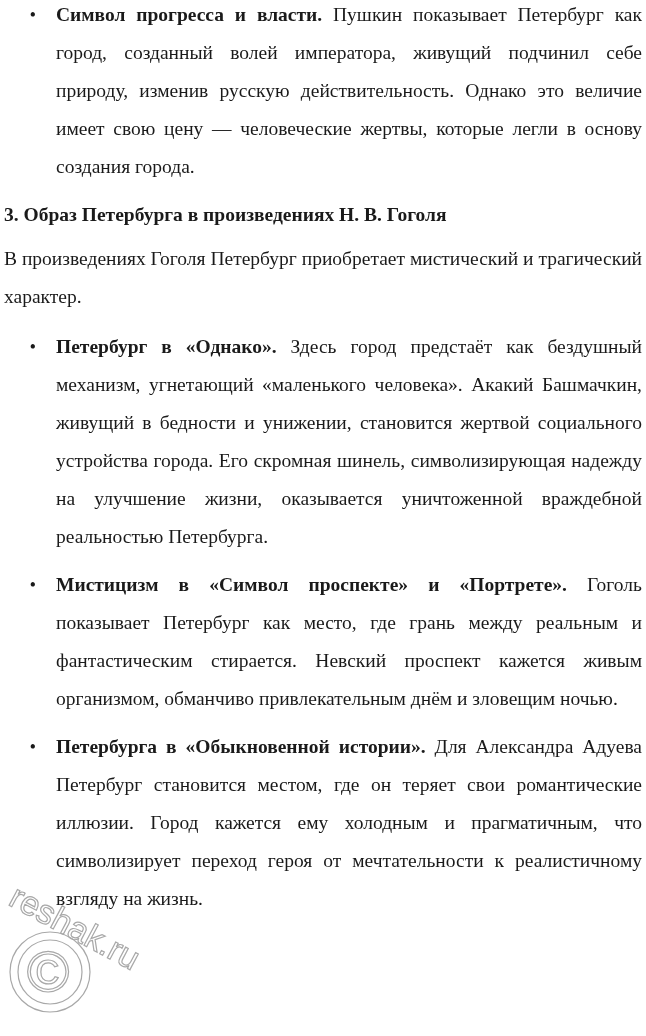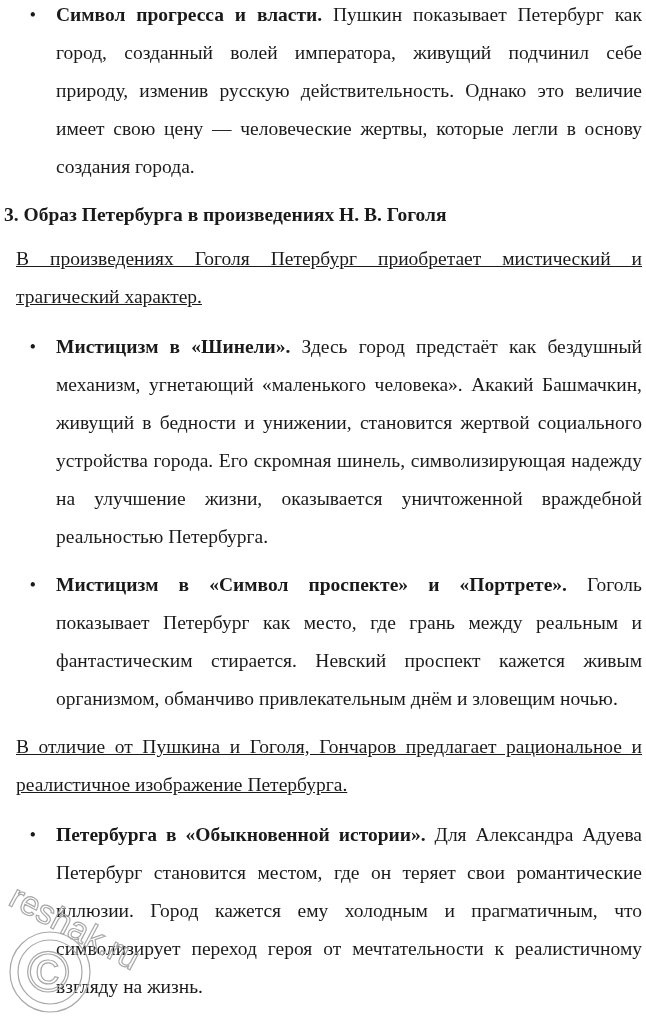--- a/index.html
+++ b/index.html
@@ -41,25 +41,24 @@
       font-weight: bold;
       font-family: Liberation Serif, serif;
     }
     .section-heading {
       font-weight: bold;
       padding-left: 4px;
       margin: 2px 0 6px 0;
       font-size: 19.5px;
     }
     .para {
-      padding-left: 16px;
+      padding-left: 4px;
       padding-right: 4px;
       text-align: justify;
       margin: 0 0 12px 0;
-      text-decoration: underline;
     }
     .watermark {
       position: absolute;
       left: 2px;
       top: 880px;
       width: 170px;
       height: 156px;
       pointer-events: none;
     }
   </style>
@@ -72,30 +71,29 @@
     <span class="bullet-dot">•</span>
     <span class="lead">Символ прогресса и власти.</span><span> Пушкин показывает Петербург как город, созданный волей императора, живущий подчинил себе природу, изменив русскую действительность. Однако это величие имеет свою цену — человеческие жертвы, которые легли в основу создания города.</span>
   </div>
 
   <div class="section-heading">3. Образ Петербурга в произведениях Н. В. Гоголя</div>
 
   <div class="para">В произведениях Гоголя Петербург приобретает мистический и трагический характер.</div>
 
   <div class="bullet-item">
     <span class="bullet-dot">•</span>
-    <span class="lead">Мистицизм в «Шинели».</span><span> Здесь город предстаёт как бездушный механизм, угнетающий «маленького человека». Акакий Башмачкин, живущий в бедности и унижении, становится жертвой социального устройства города. Его скромная шинель, символизирующая надежду на улучшение жизни, оказывается уничтоженной враждебной реальностью Петербурга.</span>
+    <span class="lead">Петербург в «Однако».</span><span> Здесь город предстаёт как бездушный механизм, угнетающий «маленького человека». Акакий Башмачкин, живущий в бедности и унижении, становится жертвой социального устройства города. Его скромная шинель, символизирующая надежду на улучшение жизни, оказывается уничтоженной враждебной реальностью Петербурга.</span>
   </div>
 
   <div class="bullet-item">
     <span class="bullet-dot">•</span>
     <span class="lead">Мистицизм в «Символ проспекте» и «Портрете».</span><span> Гоголь показывает Петербург как место, где грань между реальным и фантастическим стирается. Невский проспект кажется живым организмом, обманчиво привлекательным днём и зловещим ночью.</span>
   </div>
 
 
-  <div class="para">В отличие от Пушкина и Гоголя, Гончаров предлагает рациональное и реалистичное изображение Петербурга.</div>
 
   <div class="bullet-item">
     <span class="bullet-dot">•</span>
     <span class="lead">Петербурга в «Обыкновенной истории».</span><span> Для Александра Адуева Петербург становится местом, где он теряет свои романтические иллюзии. Город кажется ему холодным и прагматичным, что символизирует переход героя от мечтательности к реалистичному взгляду на жизнь.</span>
   </div>
 
 </div>
 
 <div class="watermark">
   <svg width="170" height="156" viewBox="0 0 170 156">

